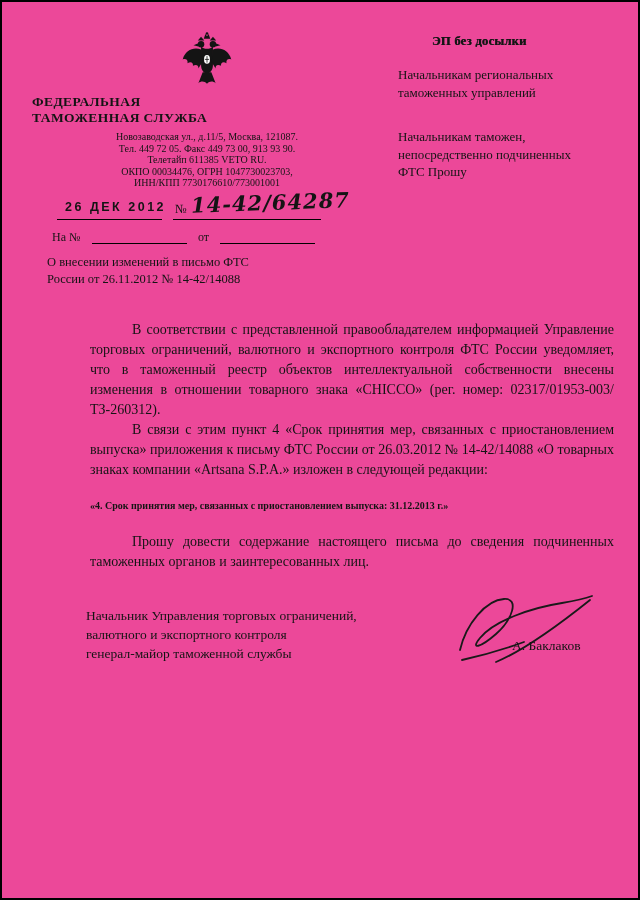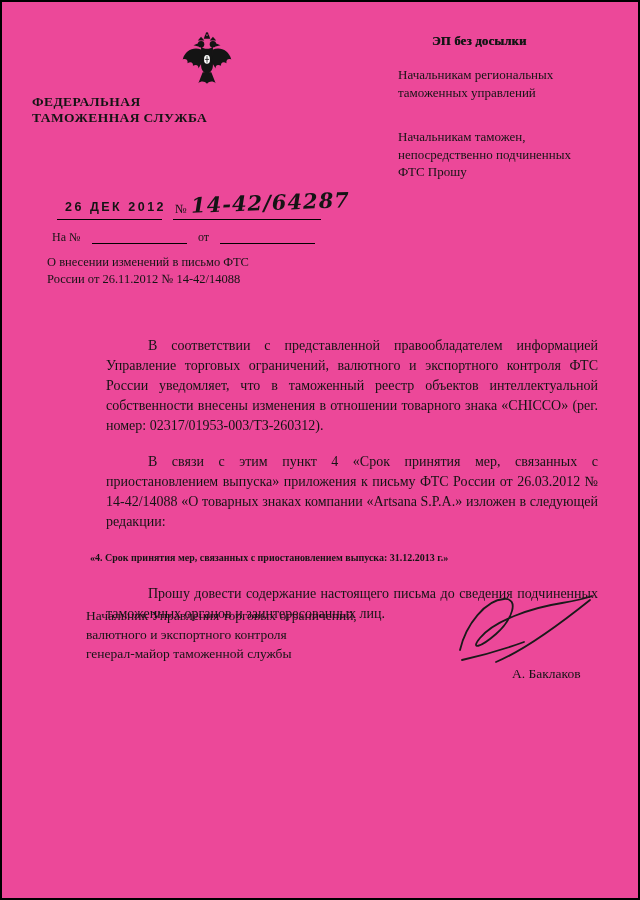--- a/index.html
+++ b/index.html
@@ -66,32 +66,32 @@
   }
 
   .recipient-1 { left:396px; top:64px; width:218px; font-size:13px; line-height:17.5px; }
   .recipient-2 { left:396px; top:126px; width:218px; font-size:13px; line-height:17.5px; }
 
   .body-block {
     left:88px; top:318px; width:524px;
     font-size:14px; line-height:20px;
     text-align:justify;
   }
-  .para { margin:16px; text-indent:42px; }
+  .para { margin:0; text-indent:42px; }
   .para-bold {
     margin:16px 0; font-weight:bold; font-size:10px;
     white-space:nowrap; text-align:left;
   }
 
   .sign-title {
     left:84px; top:604px; width:340px;
     font-size:13.5px; line-height:19px;
   }
   .sign-svg { left:448px; top:588px; width:150px; height:85px; }
-  .sign-name { left:510px; top:636px; font-size:13.5px;margin-top:28px; }
+  .sign-name { left:510px; top:636px; font-size:13.5px; }
 </style>
 </head>
 <body>
 
 <div class="page">
 
   <div class="abs ep-note">ЭП без досылки</div>
 
   <div class="abs emblem">
     <svg viewBox="0 0 100 110" width="54" height="66" aria-hidden="true">
@@ -110,20 +110,25 @@
         <path d="M42,76 L58,76 L66,96 C60,91 54,93 50,97 C46,93 40,91 34,96 Z"></path>
       </g>
       <ellipse cx="50" cy="52" rx="5.5" ry="8" fill="#fff"></ellipse>
       <path d="M50,46 L50,58 M46,52 L54,52" stroke="#141414" stroke-width="1.5" fill="none"></path>
     </svg>
   </div>
 
   <div class="abs org-name prelines">ФЕДЕРАЛЬНАЯ
 ТАМОЖЕННАЯ СЛУЖБА</div>
 
+  <div class="abs org-address prelines">Новозаводская ул., д.11/5, Москва, 121087.
+Тел. 449 72 05. Факс 449 73 00, 913 93 90.
+Телетайп 611385 VETO RU.
+ОКПО 00034476, ОГРН 1047730023703,
+ИНН/КПП 7730176610/773001001</div>
 
   <div class="abs date-row">
     <span class="date-stamp">26 ДЕК 2012</span>
     <span class="date-underline"></span>
     <span class="num-sign">№</span>
     <span class="outgoing-number">14-42/64287</span>
     <span class="num-underline"></span>
   </div>
 
   <div class="abs ref-row">

